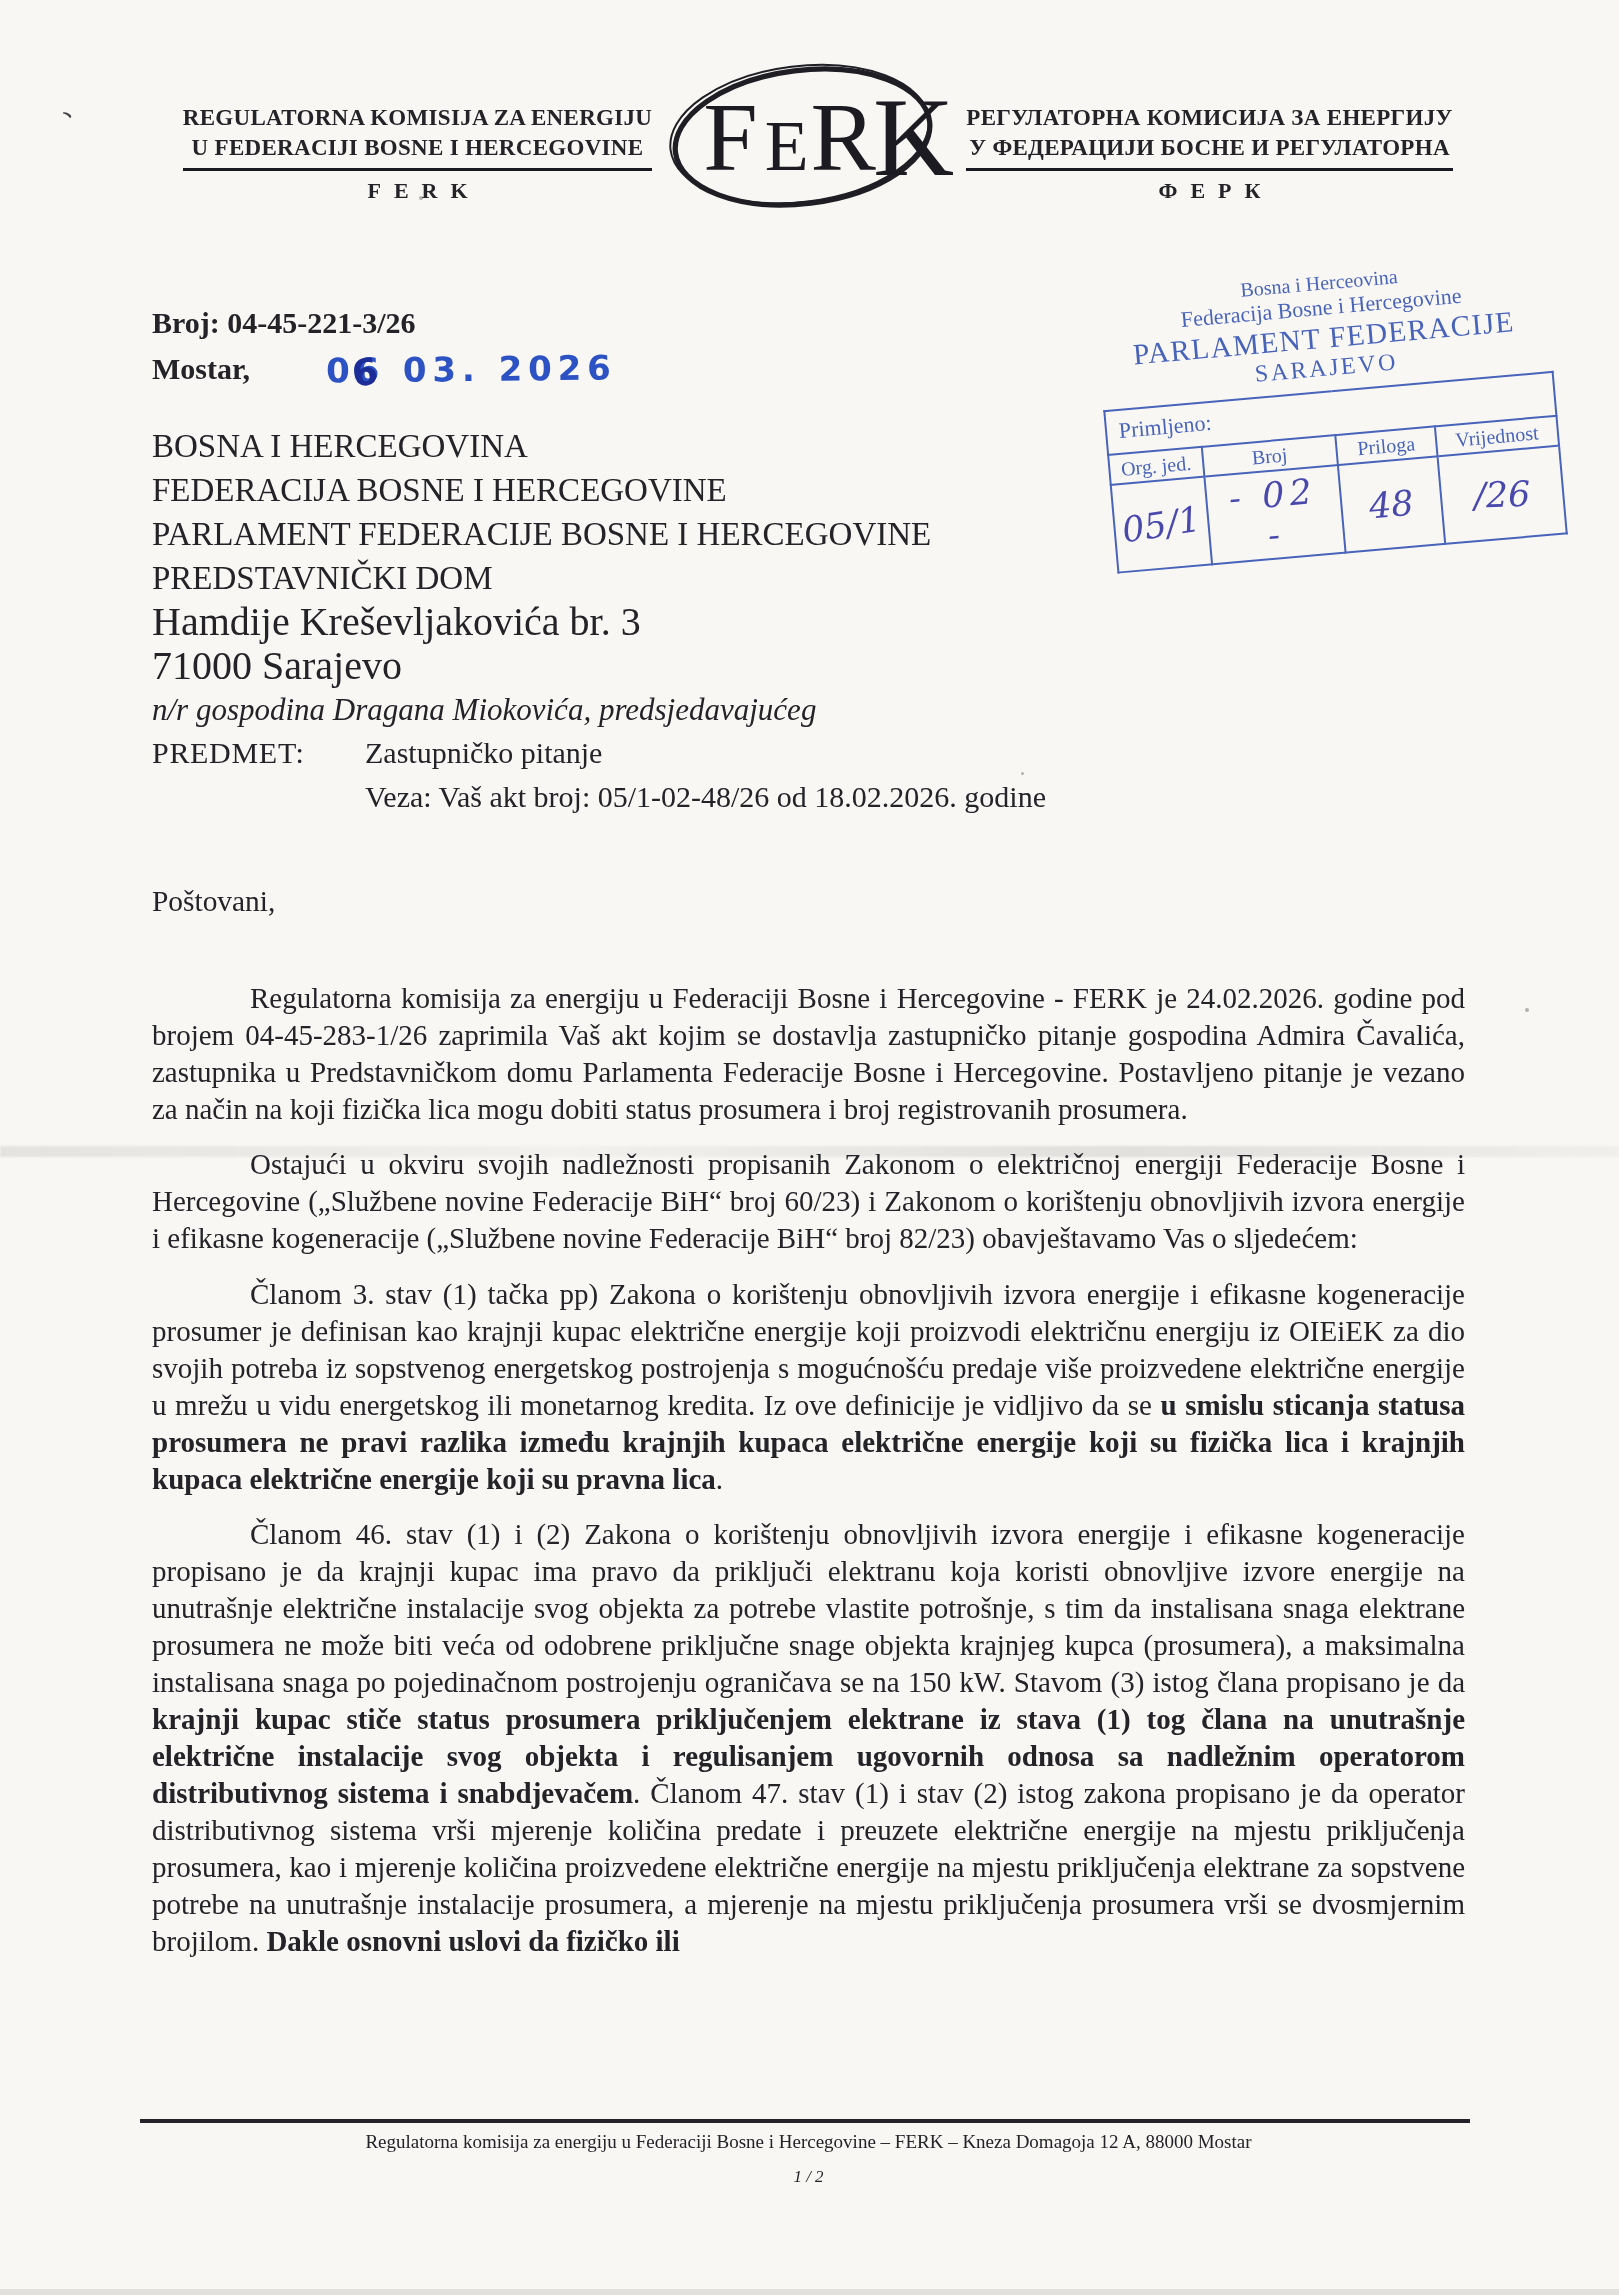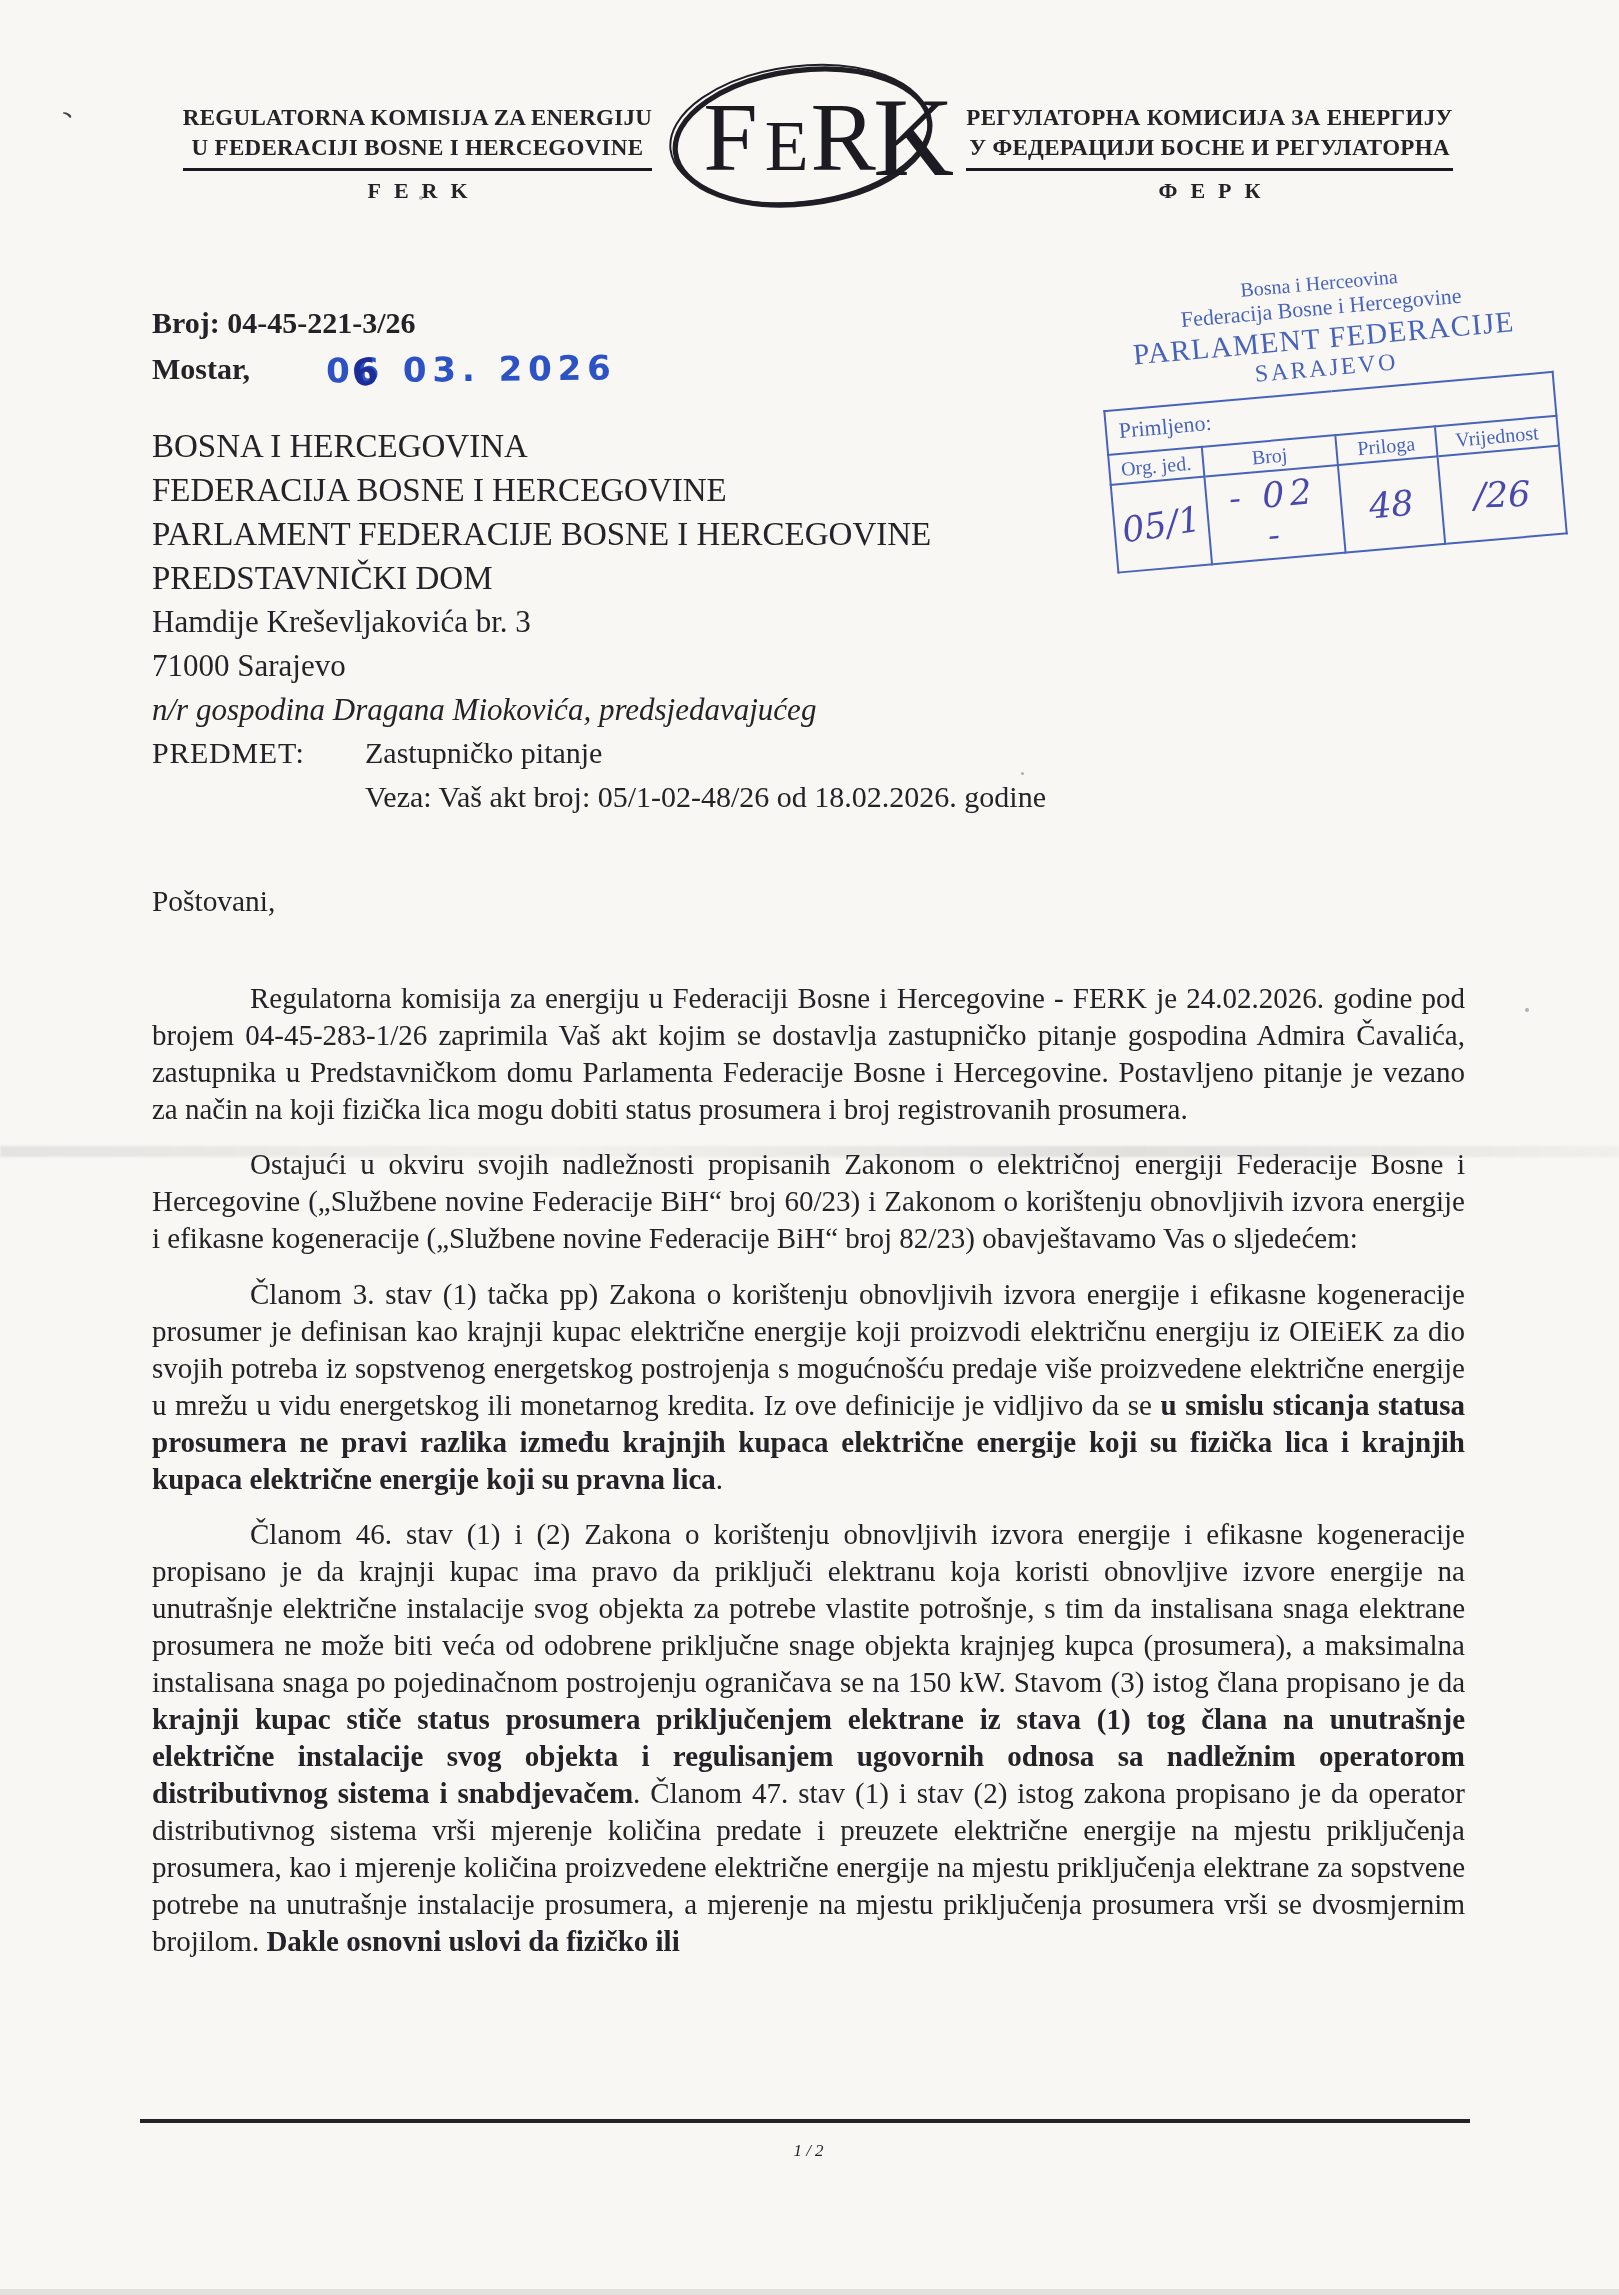--- a/index.html
+++ b/index.html
@@ -34,21 +34,21 @@
   #stamp table{border-collapse:collapse; margin:9.2px auto 0 auto; width:452px;
     border:2.6px solid #3a57b6;}
   #stamp td{border:2px solid #3a57b6; font-size:20px; padding:2.6px 6.5px; text-align:center;}
   #stamp td.recv{font-size:22px; text-align:left; padding:6.5px 9.2px 9.2px 11.8px;}
   #stamp td.val{font-size:35px; font-style:italic; color:#3b3aa8; height:56px;
     font-family:"DejaVu Serif", serif;}
   .hw1{transform:rotate(-4deg);} .hw2{letter-spacing:5.2px;} .hw4{transform:rotate(3deg);}
   
   #recipient{position:absolute; left:152px; top:424px; font-size:33px; line-height:44px;}
   #recipient .rb{font-weight:normal; white-space:nowrap;}
-  #recipient .rr{font-size:31px; white-space:nowrap;}
+  #recipient .rr{font-size:40px; white-space:nowrap;}
   #recipient .ri{font-style:italic; font-size:31px; white-space:nowrap;}
   
   #subject{position:absolute; left:152px; top:732px; font-size:30px; line-height:42px;}
   #subject .lbl{position:absolute; left:0; top:0; letter-spacing:0.7px;}
   #subject .ttl{position:absolute; left:213px; top:0; font-weight:normal; white-space:nowrap;}
   #subject .ref{position:absolute; left:213px; top:44px; white-space:nowrap;}
   
   #salutation{position:absolute; left:152px; top:885px; font-size:29.4px;}
   #body-text{position:absolute; left:152px; top:980px; width:1313px;
     font-size:29px; line-height:37px; text-align:justify;}
@@ -157,17 +157,18 @@
   <div id="salutation" data-name="salutation">Poštovani,</div>
   <div id="body-text" data-name="body-paragraphs">
       <p data-name="paragraph"><span>Regulatorna komisija za energiju u Federaciji Bosne i Hercegovine - FERK je 24.02.2026. godine pod brojem 04-45-283-1/26 zaprimila Vaš akt kojim se dostavlja zastupničko pitanje gospodina Admira Čavalića, zastupnika u Predstavničkom domu Parlamenta Federacije Bosne i Hercegovine. Postavljeno pitanje je vezano za način na koji fizička lica mogu dobiti status prosumera i broj registrovanih prosumera.</span></p>
       <p data-name="paragraph"><span>Ostajući u okviru svojih nadležnosti propisanih Zakonom o električnoj energiji Federacije Bosne i Hercegovine („Službene novine Federacije BiH“ broj 60/23) i Zakonom o korištenju obnovljivih izvora energije i efikasne kogeneracije („Službene novine Federacije BiH“ broj 82/23) obavještavamo Vas o sljedećem:</span></p>
       <p data-name="paragraph"><span>Članom 3. stav (1) tačka pp) Zakona o korištenju obnovljivih izvora energije i efikasne kogeneracije prosumer je definisan kao krajnji kupac električne energije koji proizvodi električnu energiju iz OIEiEK za dio svojih potreba iz sopstvenog energetskog postrojenja s mogućnošću predaje više proizvedene električne energije u mrežu u vidu energetskog ili monetarnog kredita. Iz ove definicije je vidljivo da se </span><span class="b">u smislu sticanja statusa prosumera ne pravi razlika između krajnjih kupaca električne energije koji su fizička lica i krajnjih kupaca električne energije koji su pravna lica</span><span>.</span></p>
       <p data-name="paragraph"><span>Članom 46. stav (1) i (2) Zakona o korištenju obnovljivih izvora energije i efikasne kogeneracije propisano je da krajnji kupac ima pravo da priključi elektranu koja koristi obnovljive izvore energije na unutrašnje električne instalacije svog objekta za potrebe vlastite potrošnje, s tim da instalisana snaga elektrane prosumera ne može biti veća od odobrene priključne snage objekta krajnjeg kupca (prosumera), a maksimalna instalisana snaga po pojedinačnom postrojenju ograničava se na 150 kW. Stavom (3) istog člana propisano je da </span><span class="b">krajnji kupac stiče status prosumera priključenjem elektrane iz stava (1) tog člana na unutrašnje električne instalacije svog objekta i regulisanjem ugovornih odnosa sa nadležnim operatorom distributivnog sistema i snabdjevačem</span><span>. Članom 47. stav (1) i stav (2) istog zakona propisano je da operator distributivnog sistema vrši mjerenje količina predate i preuzete električne energije na mjestu priključenja prosumera, kao i mjerenje količina proizvedene električne energije na mjestu priključenja elektrane za sopstvene potrebe na unutrašnje instalacije prosumera, a mjerenje na mjestu priključenja prosumera vrši se dvosmjernim brojilom. </span><span class="b">Dakle osnovni uslovi da fizičko ili</span></p>
     </div>
 
   <div id="footer-rule" data-name="footer-divider"></div>
   <div id="footer" data-name="footer">
+    <div data-name="footer-address-line">Regulatorna komisija za energiju u Federaciji Bosne i Hercegovine – FERK – Kneza Domagoja 12 A, 88000 Mostar</div>
     <div id="page-num" data-name="page-number">1 / 2</div>
   </div>
 
 </div>
 
 
 </body></html>

